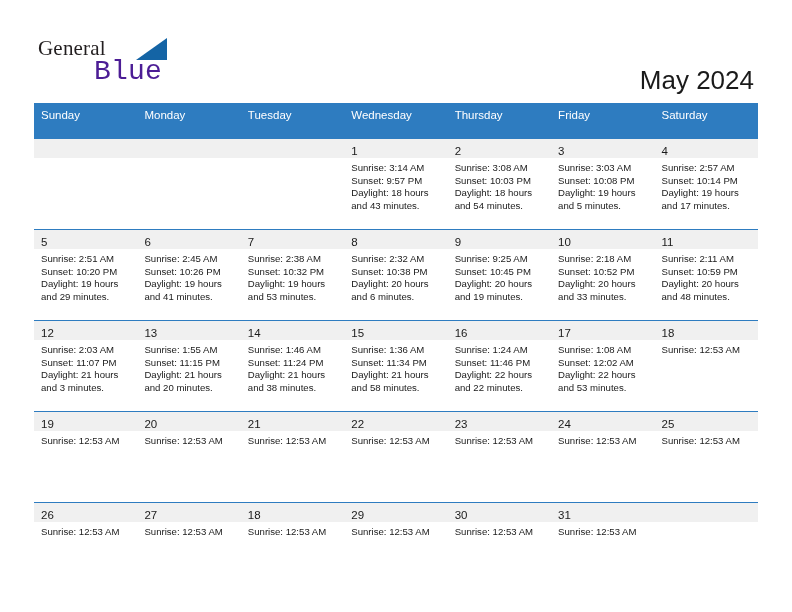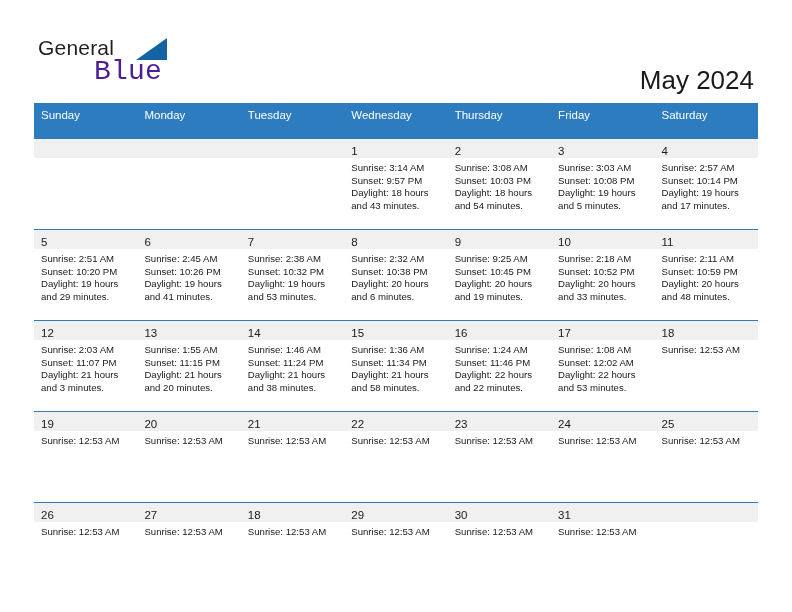--- a/index.html
+++ b/index.html
@@ -36,21 +36,21 @@
     width: 220px;
     height: 48px;
   }
   .logo-general {
     position: absolute;
     left: 0;
     top: 0;
     font-size: 21px;
     letter-spacing: 0.2px;
     color: #231f20;
-    font-family: Liberation Sans, sans-serif;
+    font-family: Liberation Serif, serif;
   }
   .logo-blue {
     position: absolute;
     left: 56px;
     top: 20px;
     font-size: 28px;
     letter-spacing: 0.2px;
     color: #4c1d95;
     font-family: Liberation Mono, monospace;
   }

